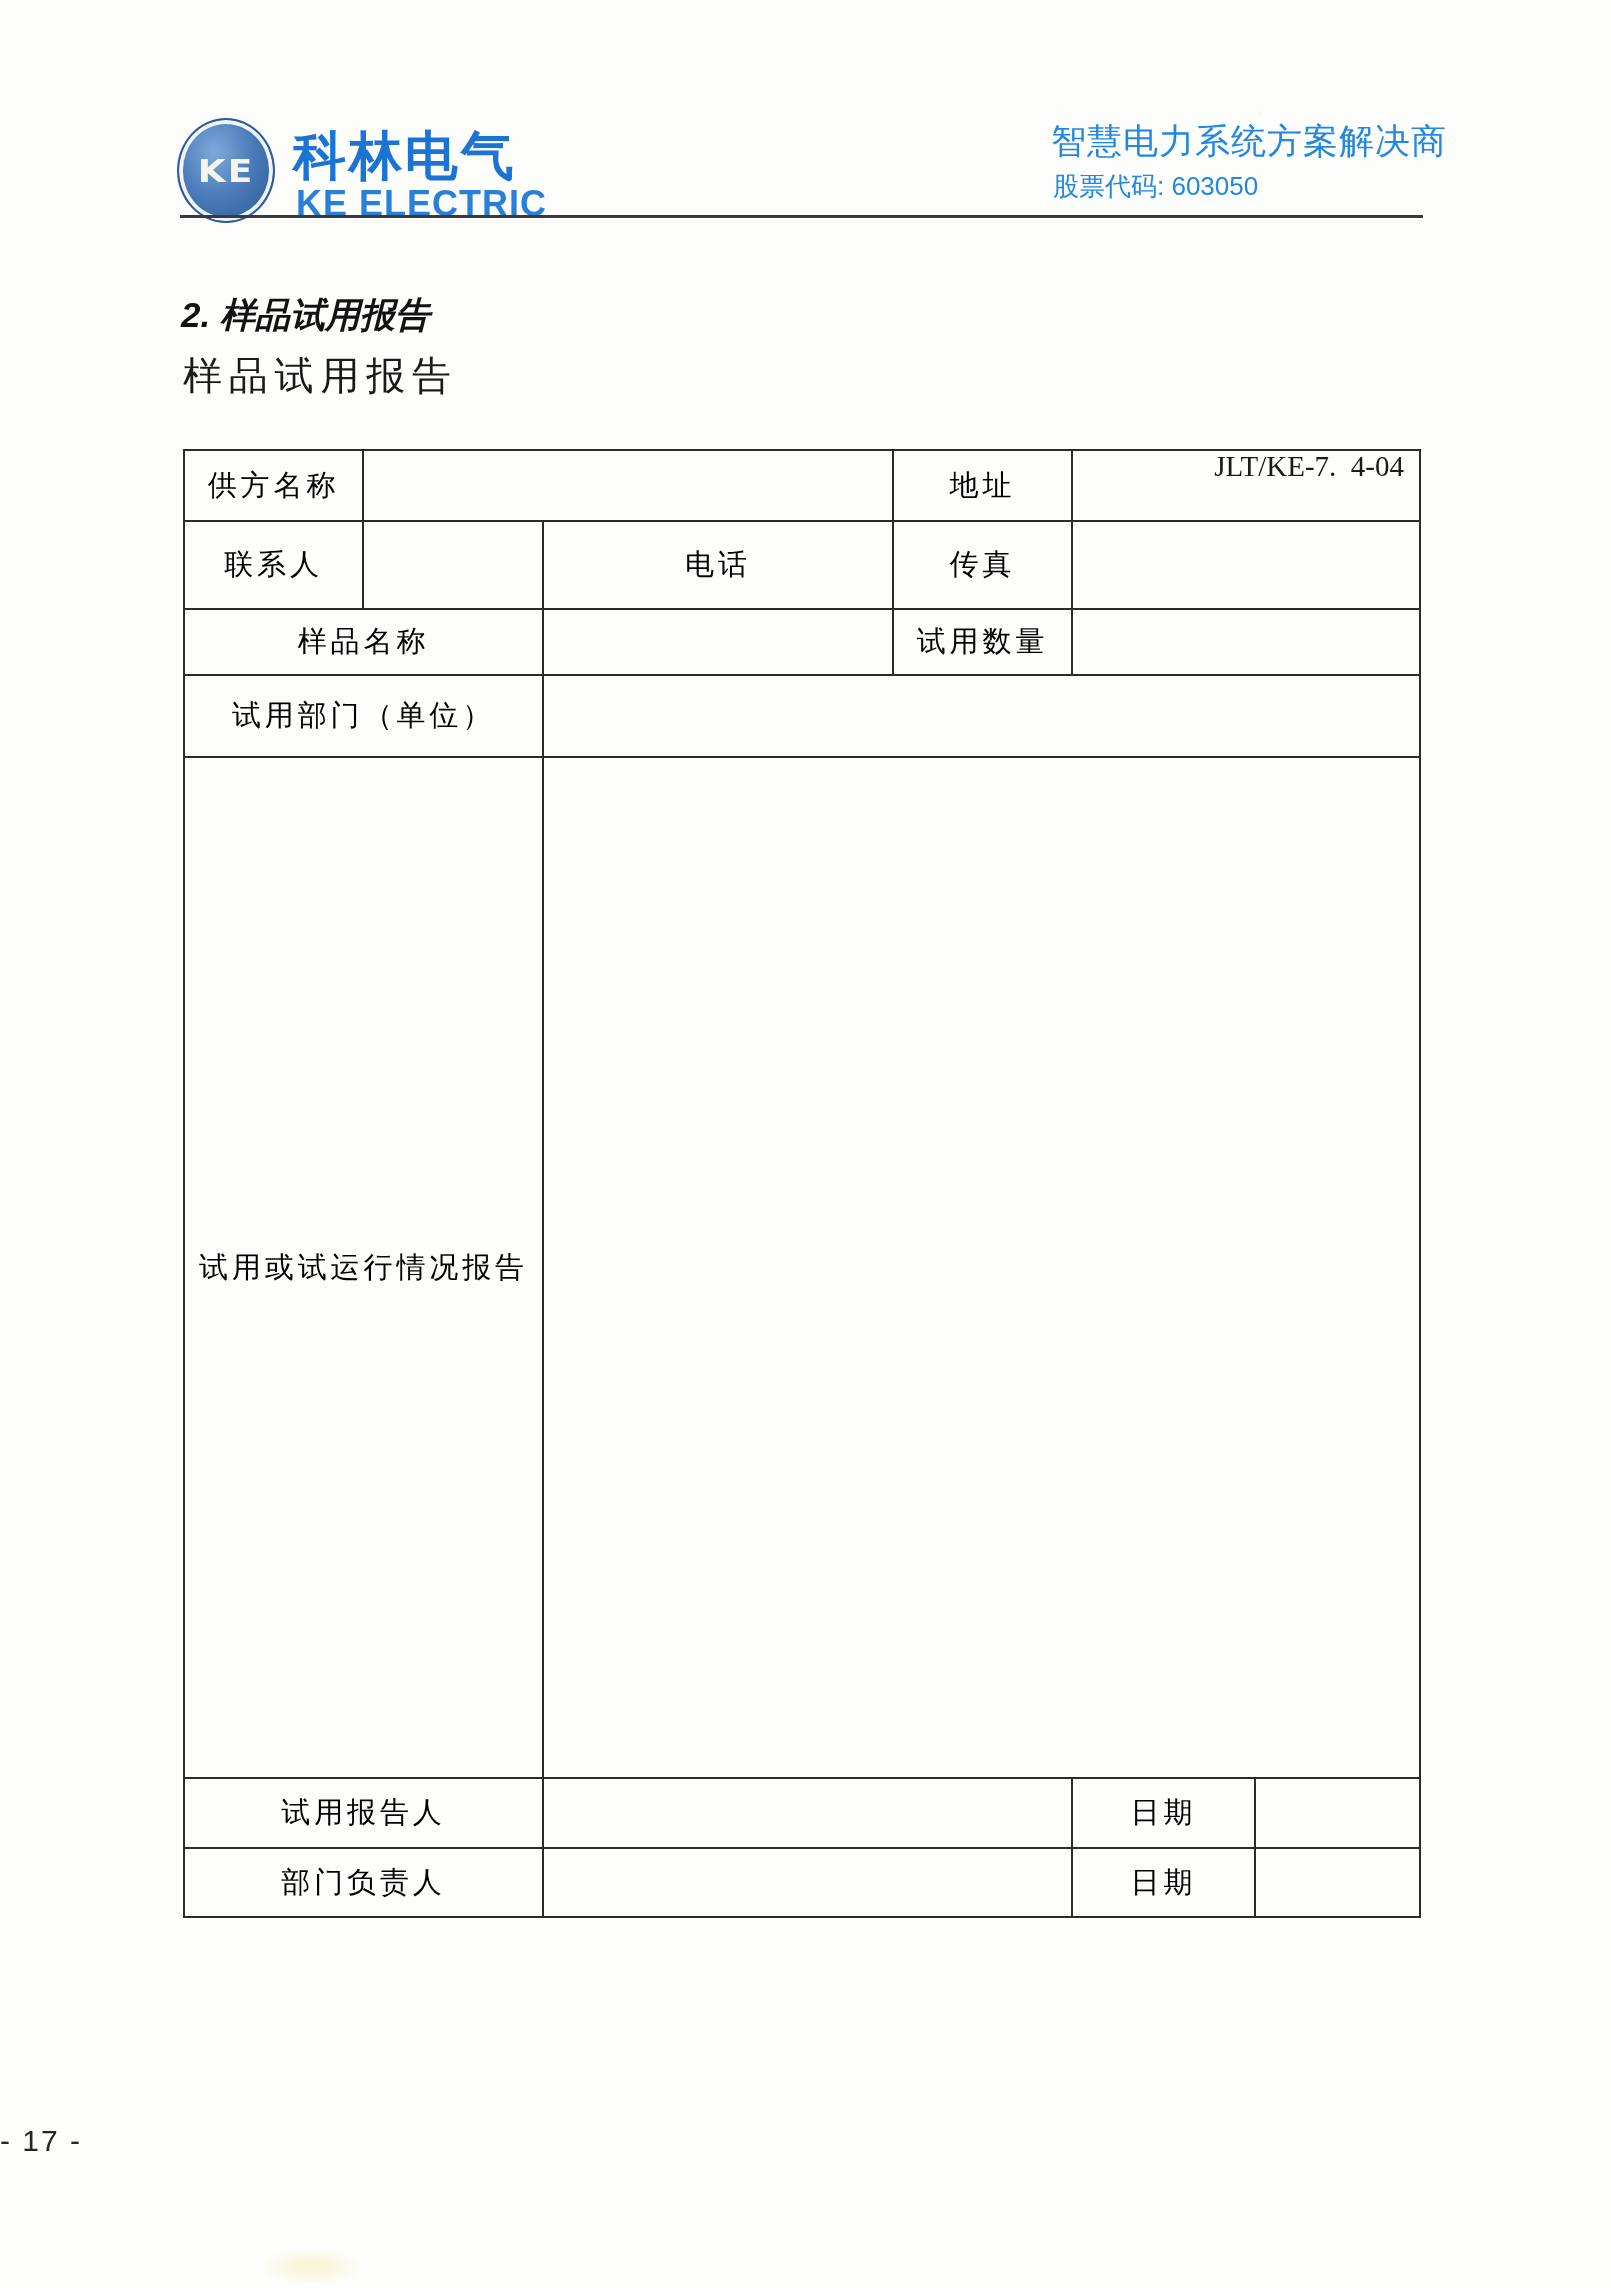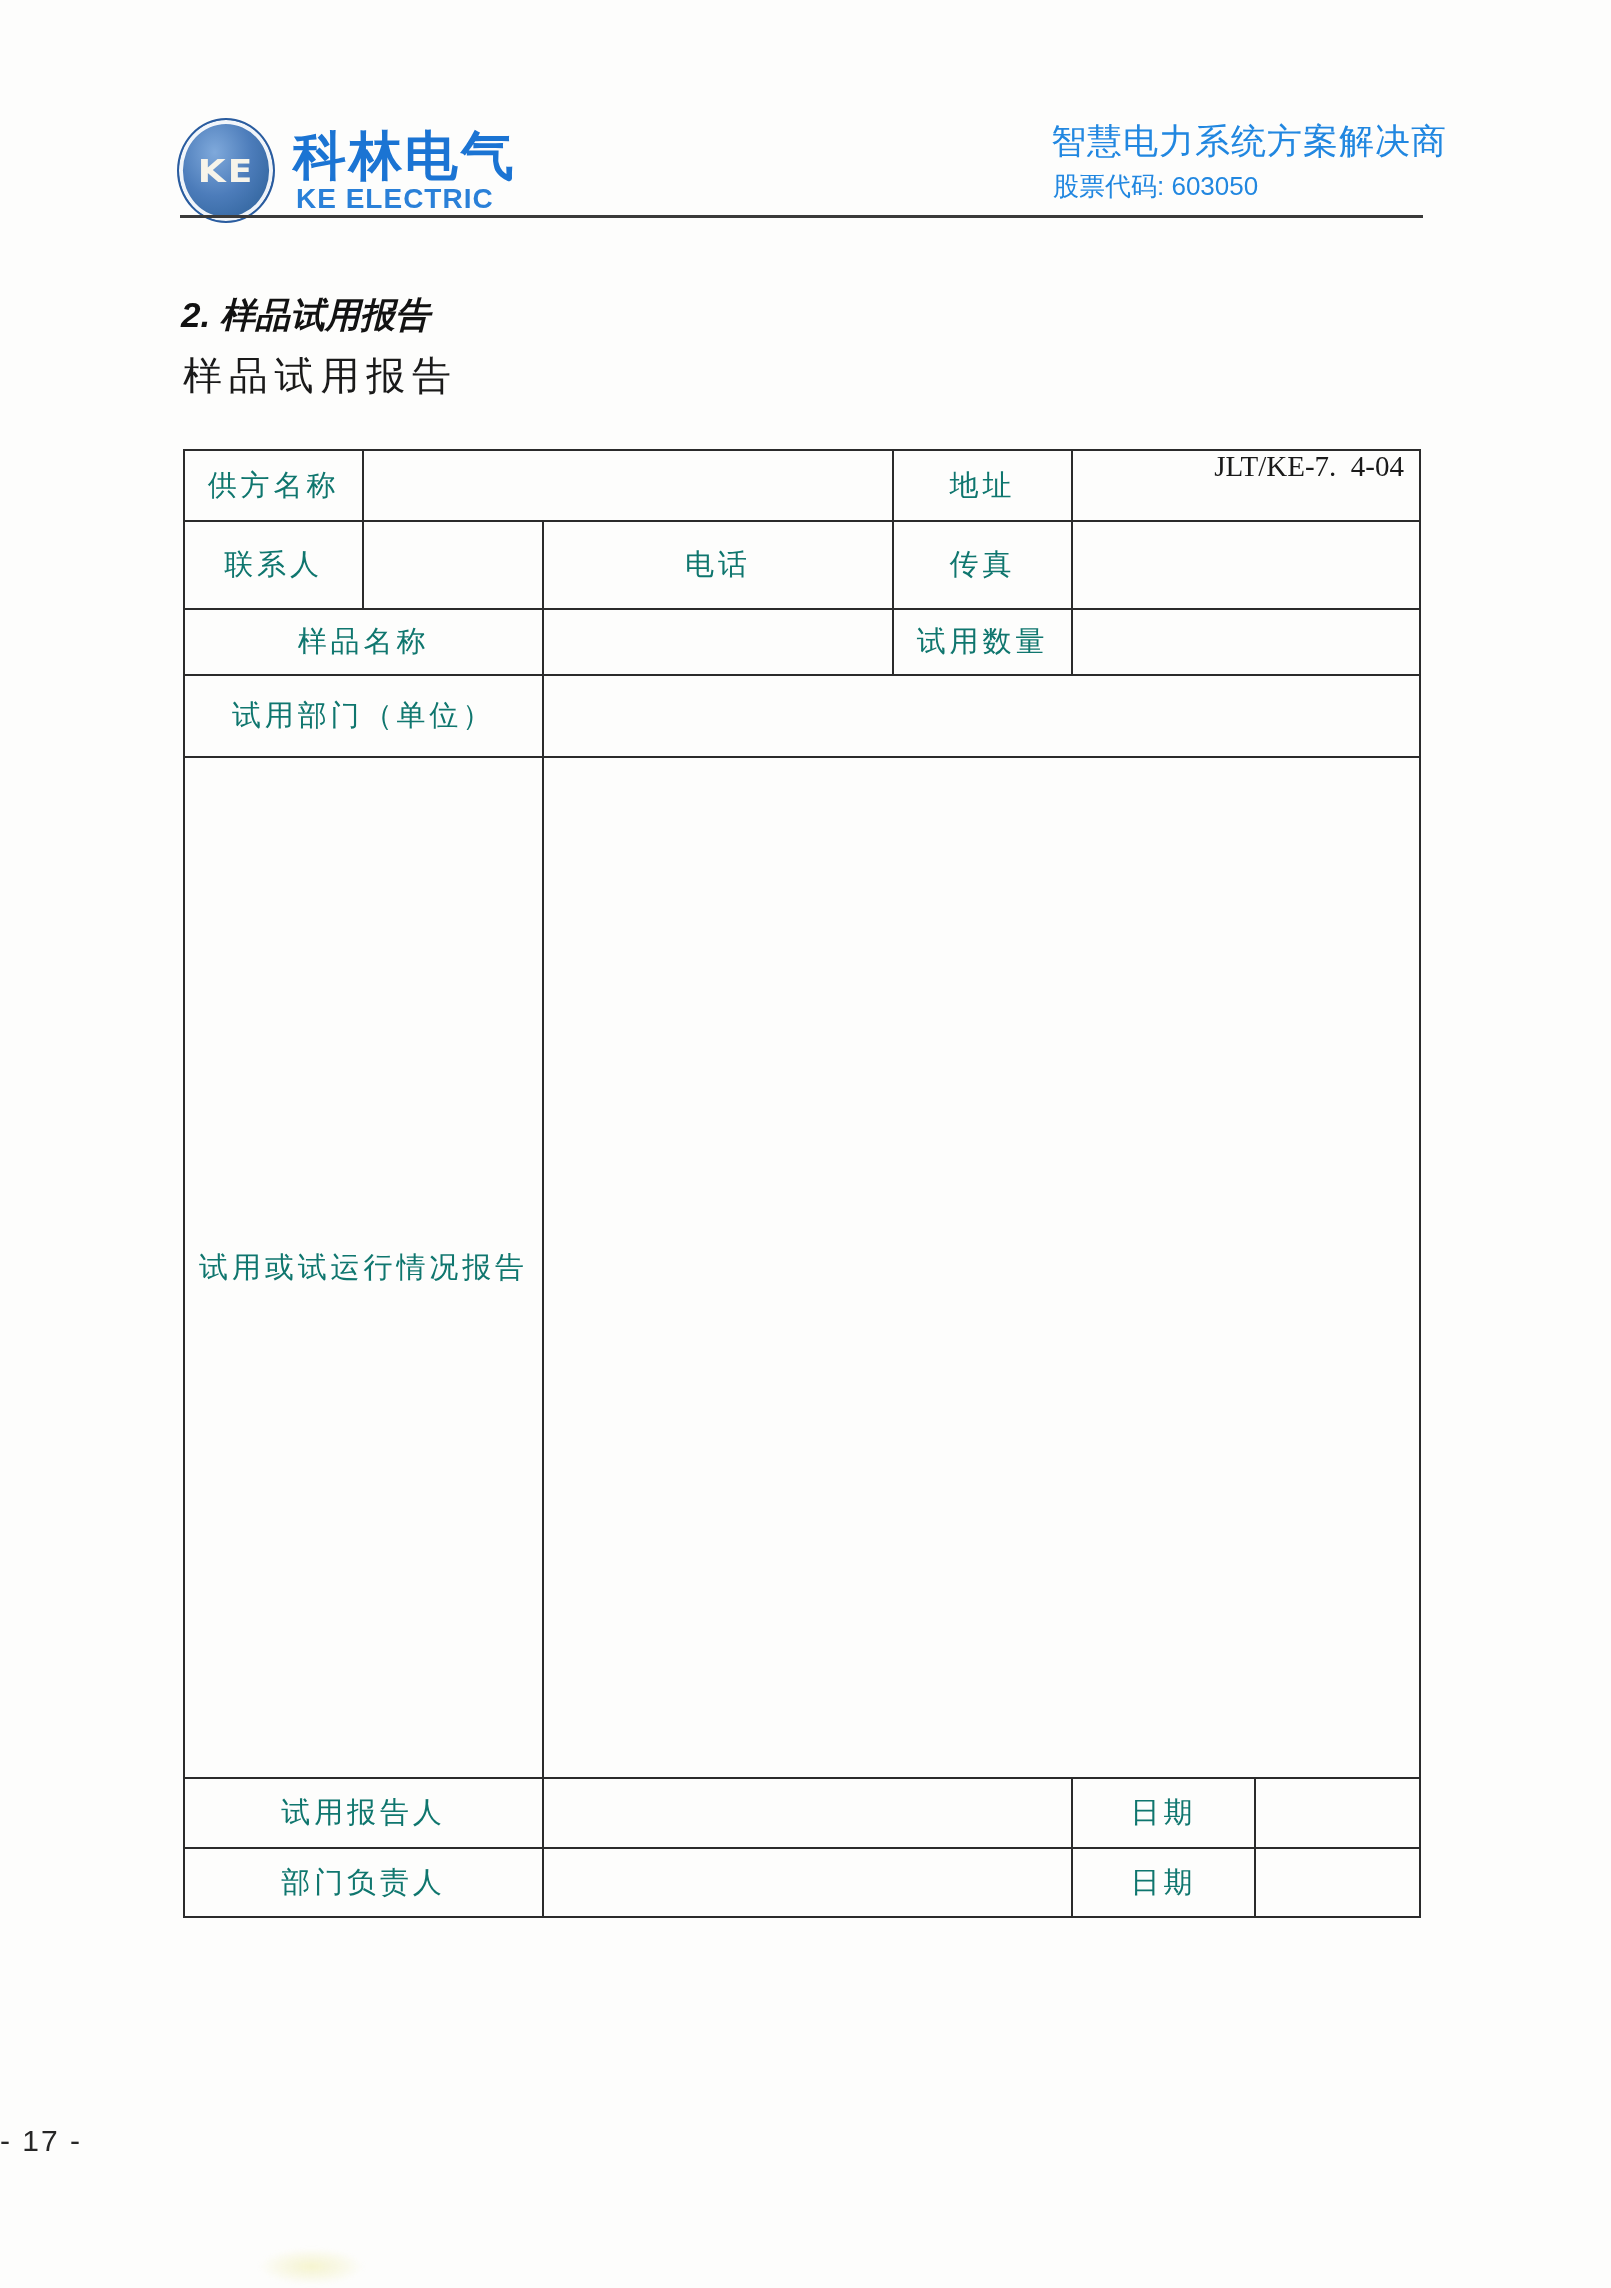--- a/index.html
+++ b/index.html
@@ -22,21 +22,21 @@
     font-size:36px;color:#f7f4ea;letter-spacing:2px;transform:scaleY(.9);
   }
   .company-cn{
     position:absolute;left:293px;top:121px;
     font-family:"Liberation Sans","DejaVu Sans",sans-serif;font-weight:bold;
     font-size:53px;color:#1b74d3;letter-spacing:2.9px;
   }
   .company-en{
     position:absolute;left:296px;top:183px;
     font-family:"Liberation Sans","DejaVu Sans",sans-serif;font-weight:bold;
-    font-size:28px;color:#2a80d8;letter-spacing:1px;
+    font-size:36px;color:#2a80d8;letter-spacing:1px;
   }
   .tagline{
     position:absolute;left:1051px;top:118px;
     font-family:"Liberation Sans","DejaVu Sans",sans-serif;
     font-size:35px;color:#2187e0;font-weight:500;letter-spacing:1px;
   }
   .stock{
     position:absolute;left:1053px;top:169px;
     font-family:"Liberation Sans","DejaVu Sans",sans-serif;
     font-size:26px;color:#2187e0;white-space:pre;
@@ -60,21 +60,21 @@
 
   
   table.form{
     position:absolute;left:183px;top:449px;width:1238px;
     border-collapse:collapse;table-layout:fixed;
     border:2.9px solid #262626;
   }
   table.form td{
     border:2px solid #2b2b2b;
     text-align:center;vertical-align:middle;
-    font-size:29px;letter-spacing:3.9px;color:#0f766e;padding:12px;
+    font-size:29px;letter-spacing:3.9px;color:#000000;padding:12px;
     overflow:hidden;
     margin-top:12px;
   }
   .r1{height:71px}.r2{height:88px}.r3{height:59px}
   .r4{height:72px}.r5{height:82px}.r6{height:86px}
   .r7{height:1021px}.r8{height:70px}.r9{height:69px}
   .two-line div{line-height:1.45;}
 
   
   .page-number{

